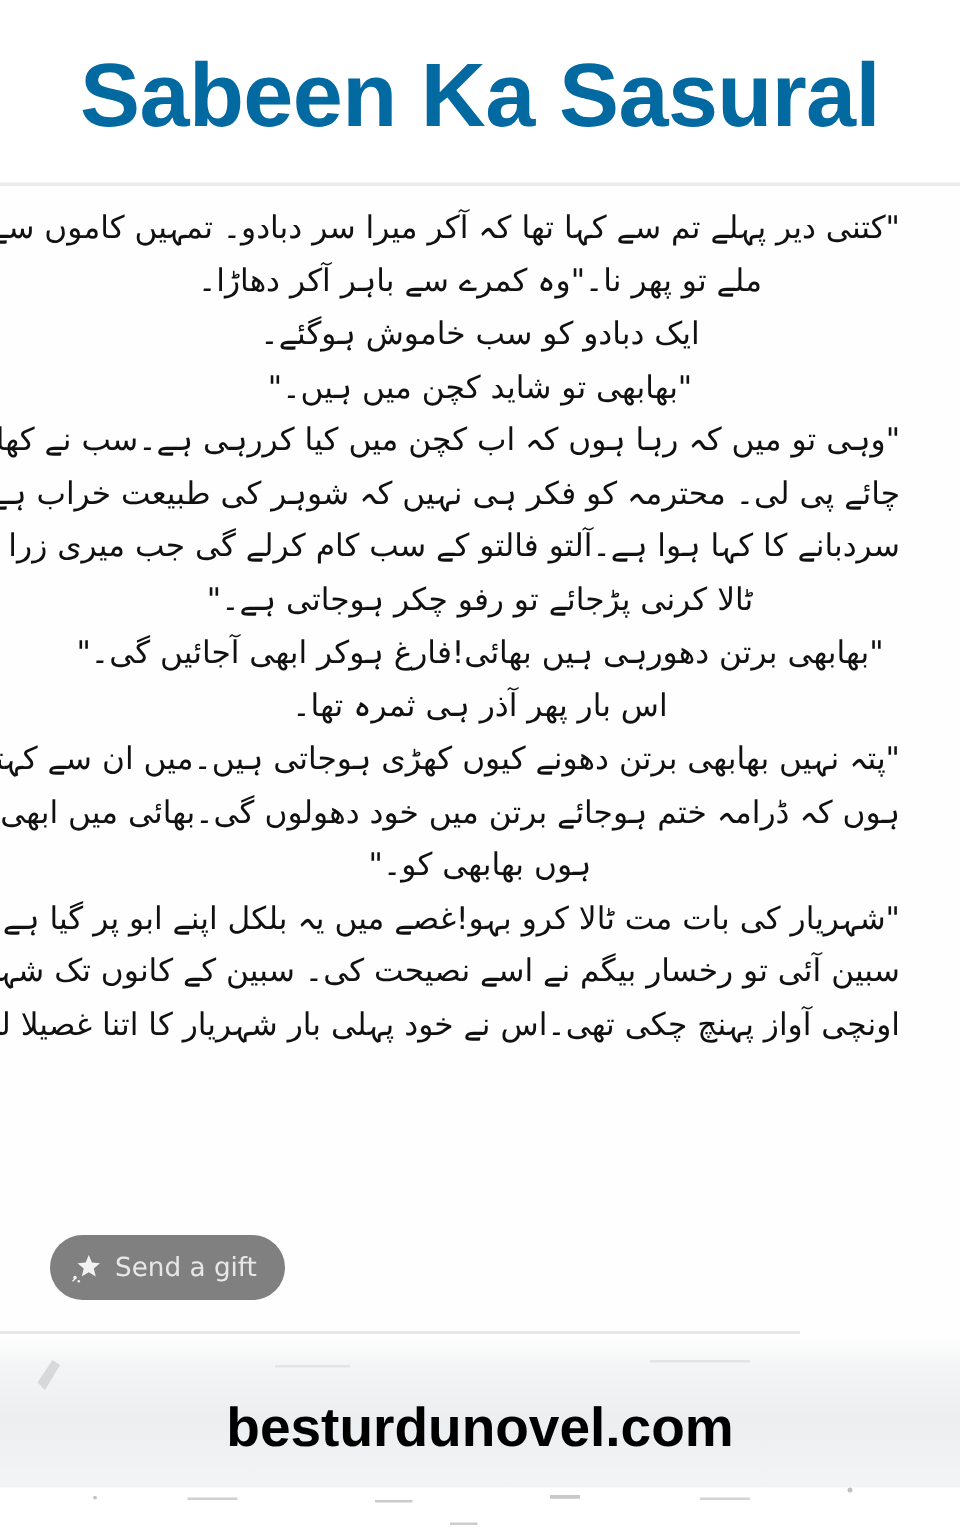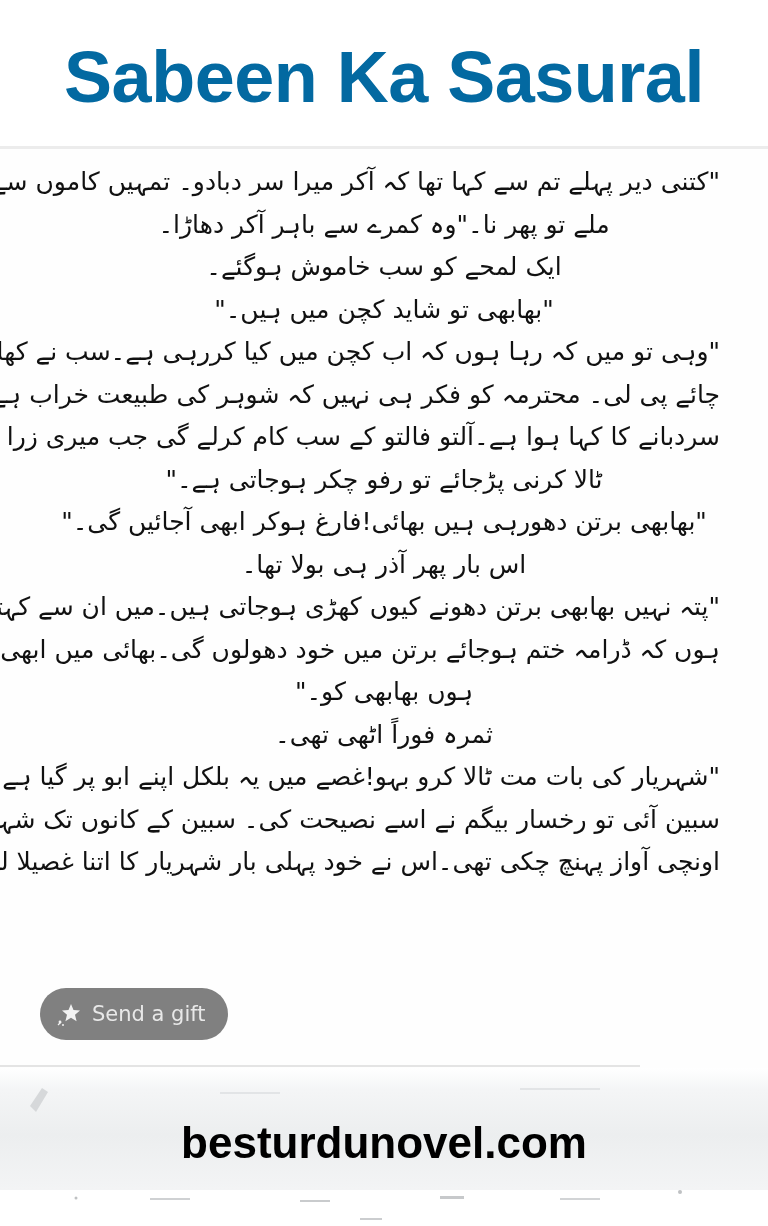--- a/index.html
+++ b/index.html
@@ -75,32 +75,31 @@
 
 <div class="title-bar">
   <h1 class="title-text">Sabeen Ka Sasural</h1>
 </div>
 <div class="title-divider"></div>
 
 <div class="page">
   <div class="urdu-body">
     <span class="urdu-line justify">"کتنی دیر پہلے تم سے کہا تھا کہ آکر میرا سر دبادو۔ تمہیں کاموں سے فرصت</span>
     <span class="urdu-line">ملے تو پھر نا۔"وہ کمرے سے باہر آکر دھاڑا۔</span>
-    <span class="urdu-line">ایک لمحے کو سب خاموش ہوگئے۔</span>
+    <span class="urdu-line">ایک دبادو کو سب خاموش ہوگئے۔</span>
     <span class="urdu-line">"بھابھی تو شاید کچن میں ہیں۔"</span>
     <span class="urdu-line justify">"وہی تو میں کہ رہا ہوں کہ اب کچن میں کیا کررہی ہے۔سب نے کھانا کھالیا</span>
     <span class="urdu-line justify">چائے پی لی۔ محترمہ کو فکر ہی نہیں کہ شوہر کی طبیعت خراب ہے۔اس نے</span>
     <span class="urdu-line justify">سردبانے کا کہا ہوا ہے۔آلتو فالتو کے سب کام کرلے گی جب میری زرا سی</span>
     <span class="urdu-line">ٹالا کرنی پڑجائے تو رفو چکر ہوجاتی ہے۔"</span>
     <span class="urdu-line">"بھابھی برتن دھورہی ہیں بھائی!فارغ ہوکر ابھی آجائیں گی۔"</span>
-    <span class="urdu-line">اس بار پھر آذر ہی بولا تھا۔</span>
+    <span class="urdu-line">اس بار پھر آذر ہی ثمرہ تھا۔</span>
     <span class="urdu-line justify">"پتہ نہیں بھابھی برتن دھونے کیوں کھڑی ہوجاتی ہیں۔میں ان سے کہتی بھی</span>
     <span class="urdu-line justify">ہوں کہ ڈرامہ ختم ہوجائے برتن میں خود دھولوں گی۔بھائی میں ابھی بھیجتی</span>
     <span class="urdu-line">ہوں بھابھی کو۔"</span>
-    <span class="urdu-line">ثمرہ فوراً اٹھی تھی۔</span>
     <span class="urdu-line">"شہریار کی بات مت ٹالا کرو بہو!غصے میں یہ بلکل اپنے ابو پر گیا ہے۔"</span>
     <span class="urdu-line justify">سبین آئی تو رخسار بیگم نے اسے نصیحت کی۔ سبین کے کانوں تک شہریار کی</span>
     <span class="urdu-line justify">اونچی آواز پہنچ چکی تھی۔اس نے خود پہلی بار شہریار کا اتنا غصیلا لہجہ سنا تھا۔</span>
   </div>
 </div>
 
 <div class="gift-pill">
   <span class="gift-icon">
     <svg width="26" height="26" viewBox="0 0 26 26">
       <path d="M15 3 L17.5 9 L24 9.5 L19 13.8 L20.6 20.2 L15 16.7 L9.4 20.2 L11 13.8 L6 9.5 L12.5 9 Z" fill="#f2f2f2"></path>

